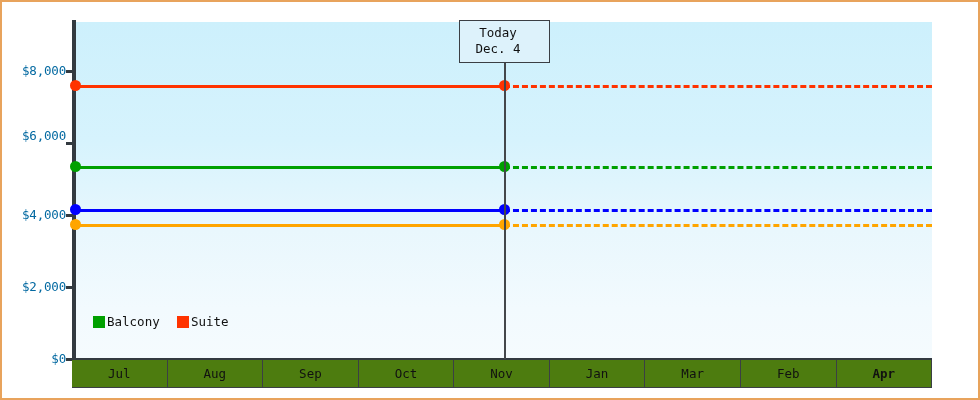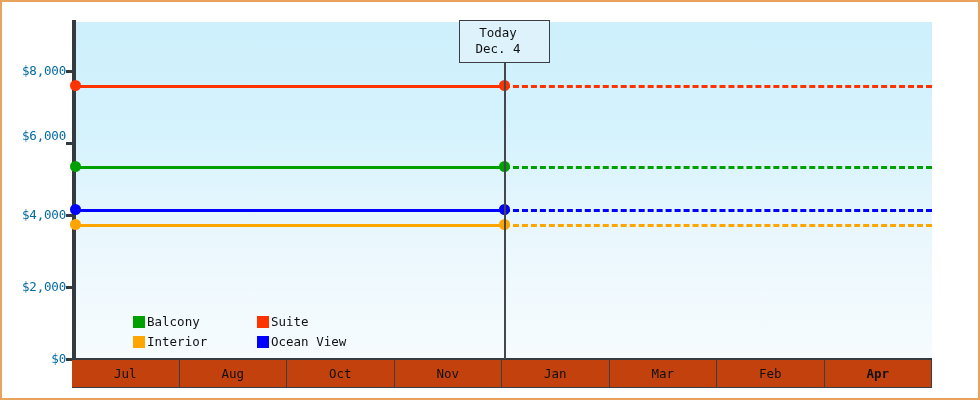--- a/index.html
+++ b/index.html
@@ -67,39 +67,39 @@
     color:#111111;
     white-space:nowrap;
   }
 
   .legend{
     position:absolute;
     font-size:12.5px;color:#111111;
     line-height:20px;
   }
   .legend-row{display:flex;align-items:center;}
-  .legend-item{display:flex;align-items:center;margin-left:40px;}
+  .legend-item{display:flex;align-items:center;}
   .legend-swatch{
     width:12px;height:12px;display:inline-block;margin-right:2px;flex:0 0 auto;
   }
   .legend-label{white-space:nowrap;}
 
   .xaxis-cells{
     position:absolute;left:70px;top:358px;height:28px;width:860px;
     display:flex;
     box-sizing:border-box;
   }
   .xcell{
     flex:1 1 0;
     box-sizing:border-box;
     border-right:1px solid #3b3f44;
     border-bottom:1px solid #3b3f44;
     display:flex;align-items:center;justify-content:center;
     font-size:12.5px;color:#111111;
-    background:#c2410c;
+    background:#4d7c0f;
   }
   .xcell:last-child{border-right:1px solid #3b3f44;font-weight:bold;}
 </style>
 </head>
 <body>
 
 <div id="frame">
   <div id="chart">
 
     <div class="plot-bg"></div>
@@ -161,35 +161,26 @@
       <div class="legend-row">
         <div class="legend-item" style="width:84px;">
           <span class="legend-swatch" style="background:#00a000;"></span>
           <span class="legend-label">Balcony</span>
         </div>
         <div class="legend-item">
           <span class="legend-swatch" style="background:#ff3300;"></span>
           <span class="legend-label">Suite</span>
         </div>
       </div>
-      <div class="legend-row">
-        <div class="legend-item" style="width:84px;">
-          <span class="legend-swatch" style="background:#ffa500;"></span>
-          <span class="legend-label">Interior</span>
-        </div>
-        <div class="legend-item">
-          <span class="legend-swatch" style="background:#0000ff;"></span>
-          <span class="legend-label">Ocean View</span>
-        </div>
-      </div>
     </div>
 
     <div class="xaxis-cells">
       <div class="xcell">Jul</div>
       <div class="xcell">Aug</div>
+      <div class="xcell">Sep</div>
       <div class="xcell">Oct</div>
       <div class="xcell">Nov</div>
       <div class="xcell">Jan</div>
       <div class="xcell">Mar</div>
       <div class="xcell">Feb</div>
       <div class="xcell">Apr</div>
     </div>
 
   </div>
 </div>

